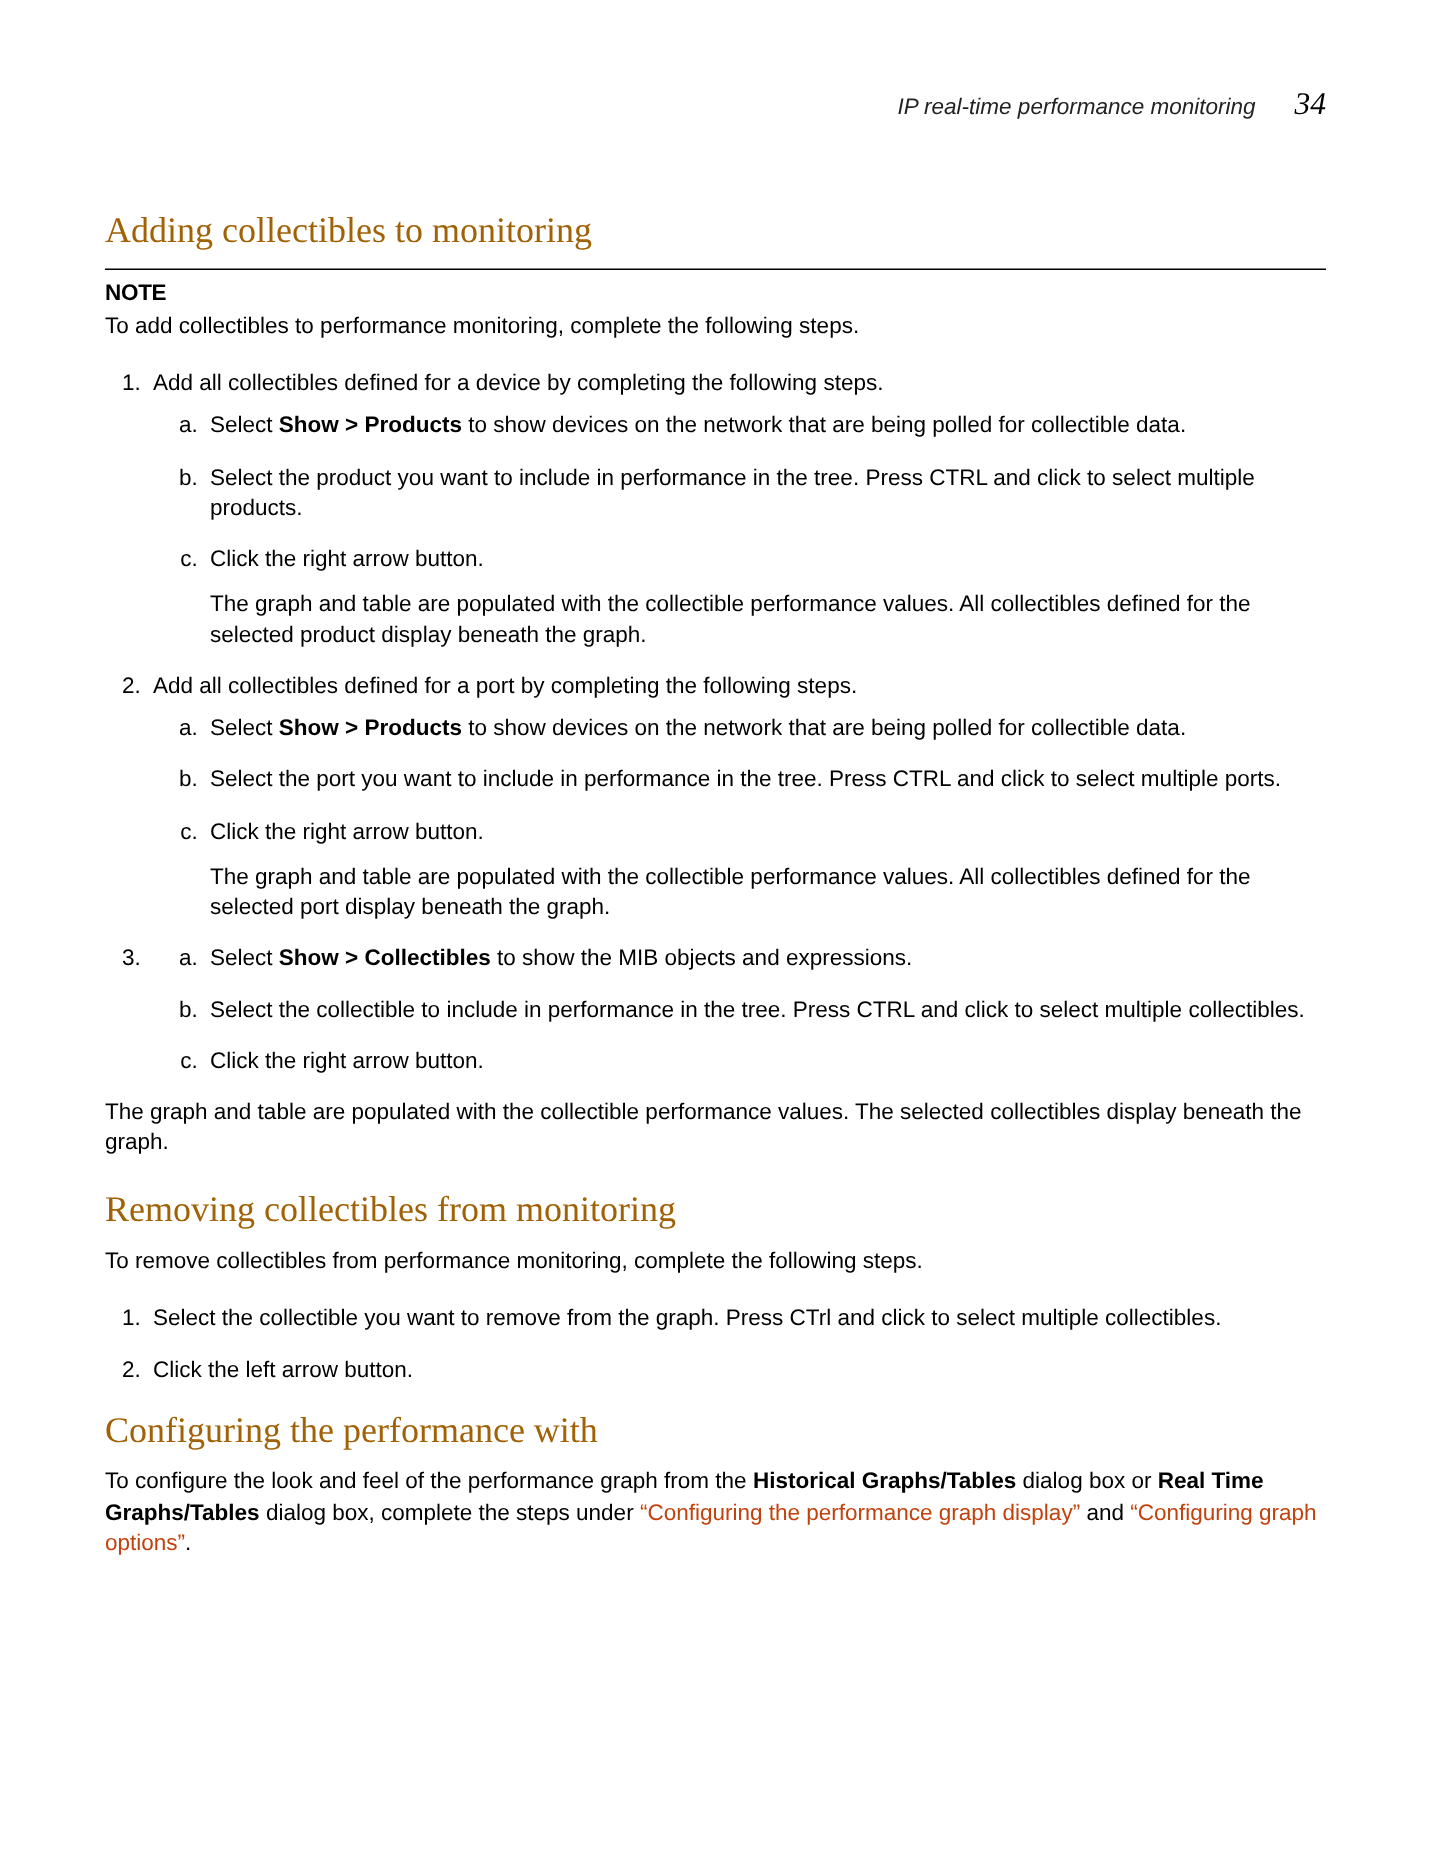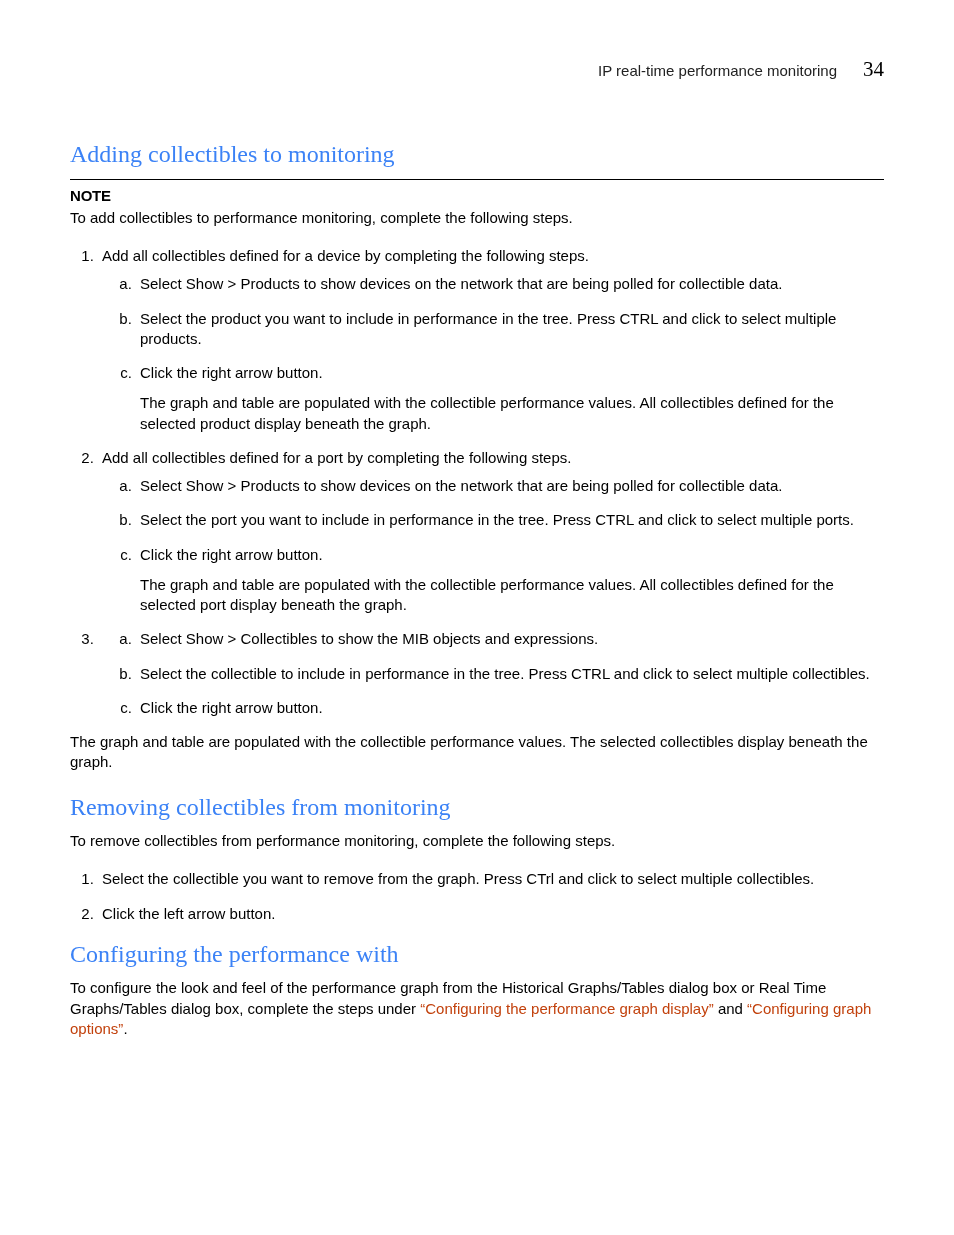--- a/index.html
+++ b/index.html
@@ -12,36 +12,37 @@
     padding: 55px 70px 60px 70px;
     width: 954px;
     box-sizing: border-box;
   }
   .header-row {
     display: flex;
     align-items: baseline;
     justify-content: flex-end;
     gap: 26px;
     margin-bottom: 55px;
+    font-style: italic;
   }
   .header-title {
     font-size: 15px;
     color: #222;
   }
   .page-num {
     font-family: Georgia, "Times New Roman", serif;
     font-size: 21px;
     font-weight: 400;
     color: #000;
   }
   h2.section {
     font-family: Georgia, "Times New Roman", serif;
     font-weight: 400;
     font-size: 24px;
-    color: #3b82f6;
+    color: #a16207;
     margin: 0 0 8px 0;
   }
   .rule {
     border: none;
     border-top: 1.3px solid #000;
     margin: 2px 0 6px 0;
   }
   .note-lbl {
     font-family: Arial, Helvetica, sans-serif;
     font-weight: 800;
@@ -67,21 +68,21 @@
     padding-left: 34px;
     margin: 8px 0 0 0;
   }
   ol.lvl2 > li {
     padding-left: 4px;
     margin: 0 0 14px 0;
   }
   .extra-para {
     margin-top: 10px;
   }
-  .b { font-weight: 400; }
+  .b { font-weight: 700; }
   a.xref {
     color: #c2410c;
     text-decoration: none;
   }
   .sec-gap { margin-top: 28px; }
 </style>
 </head>
 <body>
 
 <div class="header-row">

